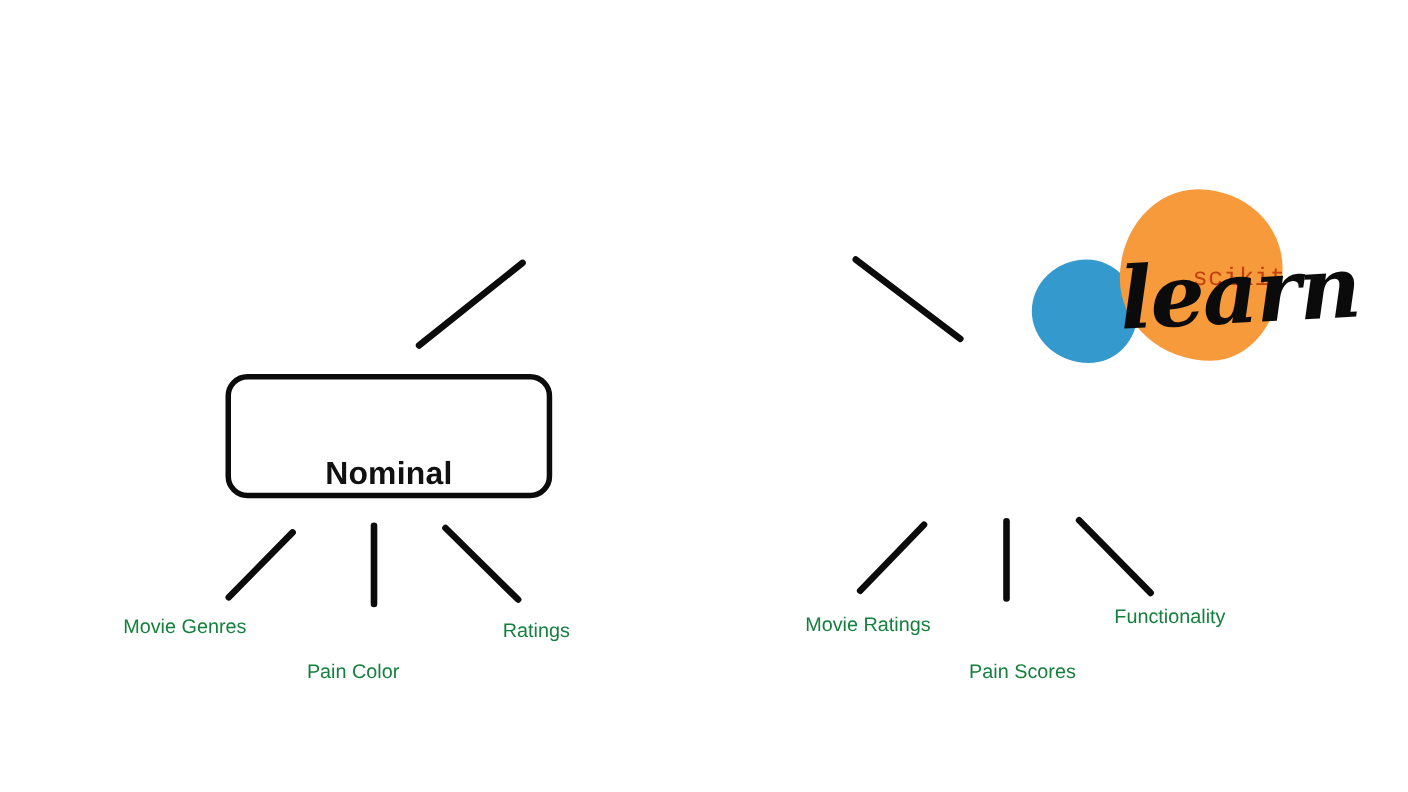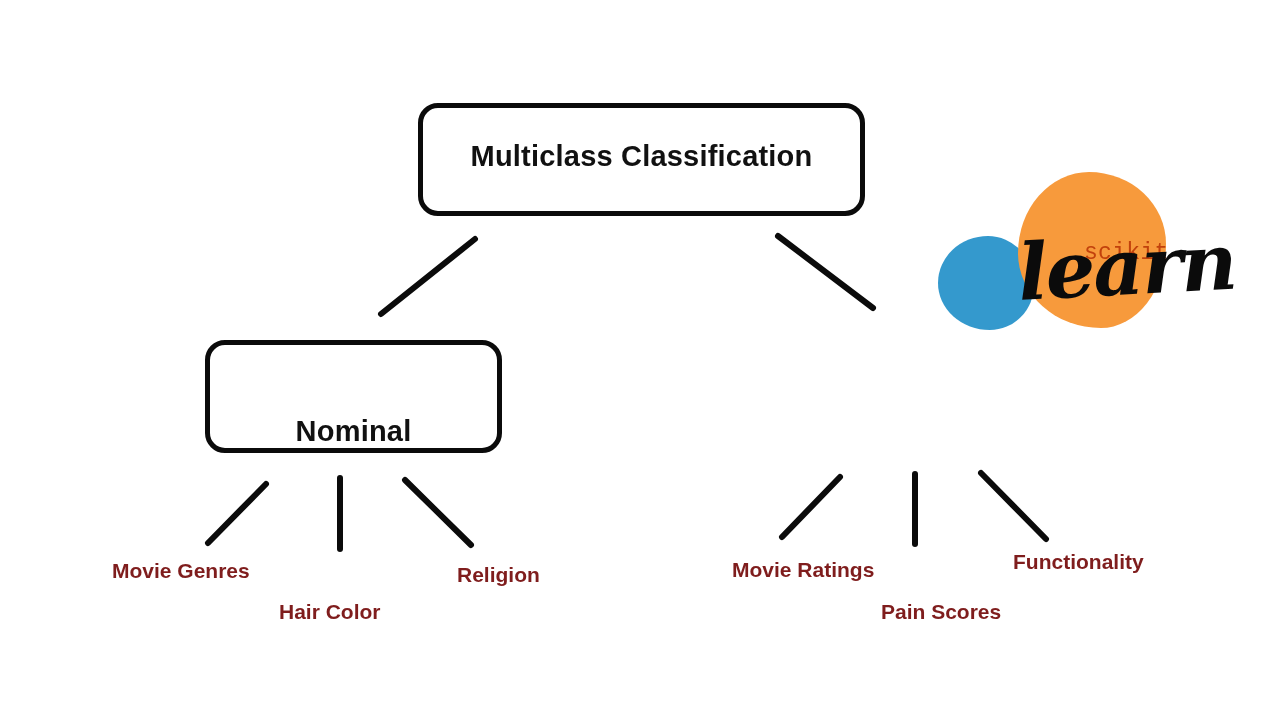--- a/index.html
+++ b/index.html
@@ -56,23 +56,23 @@
     top: 337px;
     width: 298px;
     height: 113px;
   }
   #node-nominal .node-label,
   #node-ordinal .node-label {
     font-size: 29px;
   }
   .leaf-label {
     position: absolute;
-    font-size: 21px;
-    font-weight: bold;
-    color: #7f1d1d;
+    font-size: 18px;
+    font-weight: normal;
+    color: #15803d;
     white-space: nowrap;
   }
   #leaf-movie-genres  { left: 112px; top: 559px; }
   #leaf-hair-color    { left: 279px; top: 600px; }
   #leaf-religion      { left: 457px; top: 563px; }
   #leaf-movie-ratings { left: 684px; top: 558px; margin-left: 48px; }
   #leaf-pain-scores   { left: 856px; top: 600px; margin-left: 25px; }
   #leaf-functionality { left: 1013px; top: 550px; }
 
   svg.edges {
@@ -150,32 +150,29 @@
 
     <line x1="266" y1="484" x2="208" y2="543" stroke-width="6"></line>
     <line x1="340" y1="478" x2="340" y2="549" stroke-width="6"></line>
     <line x1="405" y1="480" x2="471" y2="545" stroke-width="6"></line>
 
     <line x1="840" y1="477" x2="782" y2="537" stroke-width="6"></line>
     <line x1="915" y1="474" x2="915" y2="544" stroke-width="6"></line>
     <line x1="981" y1="473" x2="1046" y2="539" stroke-width="6"></line>
   </svg>
 
-  <div class="node-box" id="node-root">
-    <span class="node-label">Multiclass Classification</span>
-  </div>
 
   <div class="node-box" id="node-nominal">
     <span class="node-label">Nominal</span>
   </div>
 
 
   <span class="leaf-label" id="leaf-movie-genres">Movie Genres</span>
-  <span class="leaf-label" id="leaf-hair-color">Hair Color</span>
-  <span class="leaf-label" id="leaf-religion">Religion</span>
+  <span class="leaf-label" id="leaf-hair-color">Pain Color</span>
+  <span class="leaf-label" id="leaf-religion">Ratings</span>
 
   <span class="leaf-label" id="leaf-movie-ratings">Movie Ratings</span>
   <span class="leaf-label" id="leaf-pain-scores">Pain Scores</span>
   <span class="leaf-label" id="leaf-functionality">Functionality</span>
 
   <div id="sklearn-logo">
     <div id="logo-blob-blue"></div>
     <div id="logo-blob-orange"></div>
     <span id="logo-text-scikit">scikit</span>
     <span id="logo-text-learn">learn</span>

